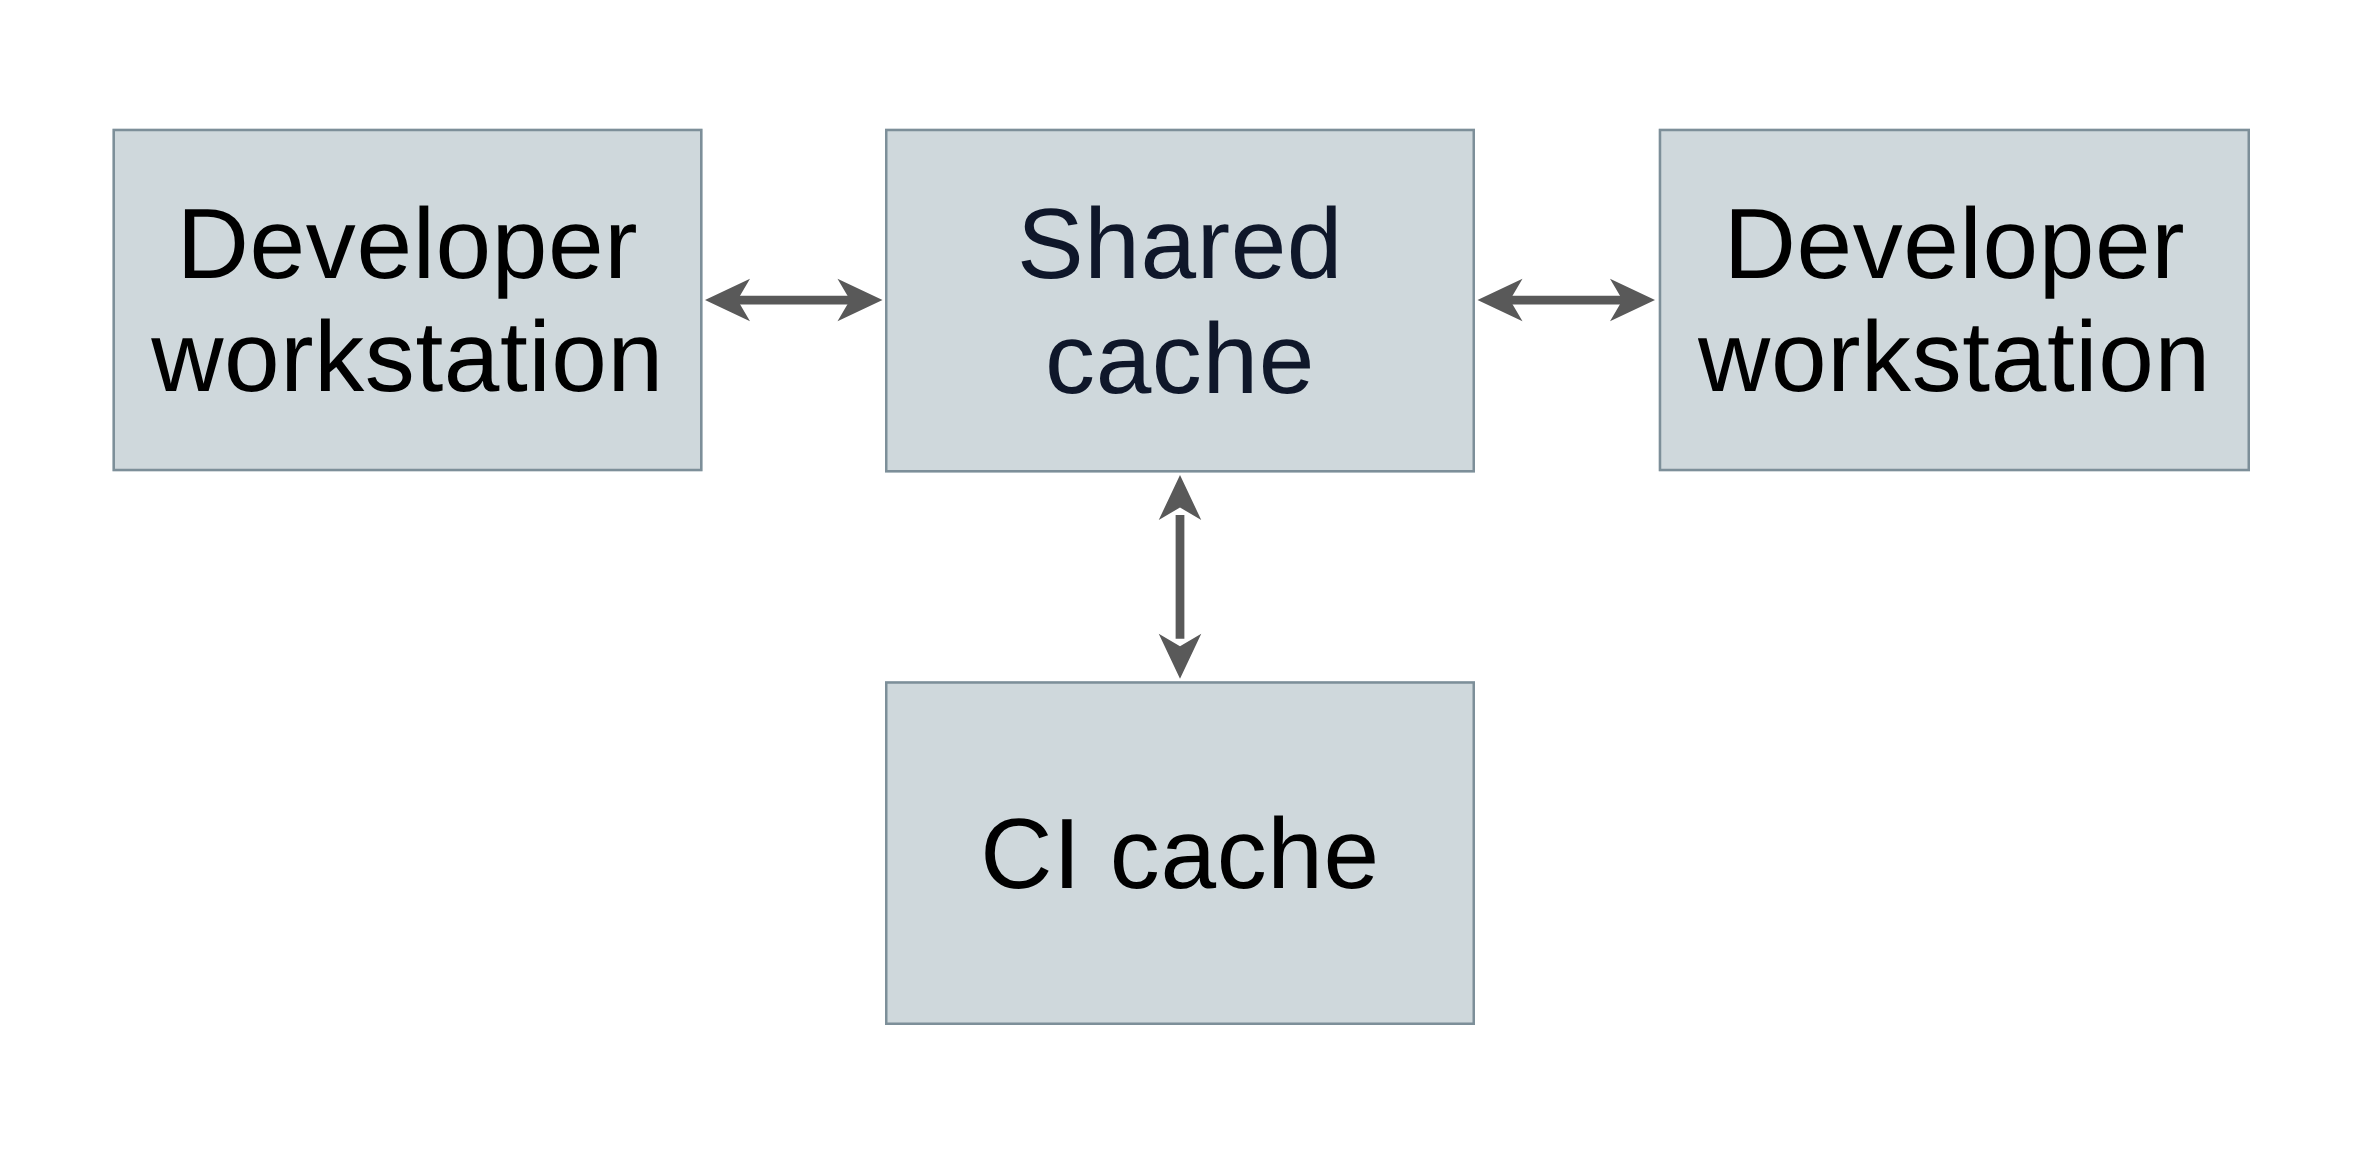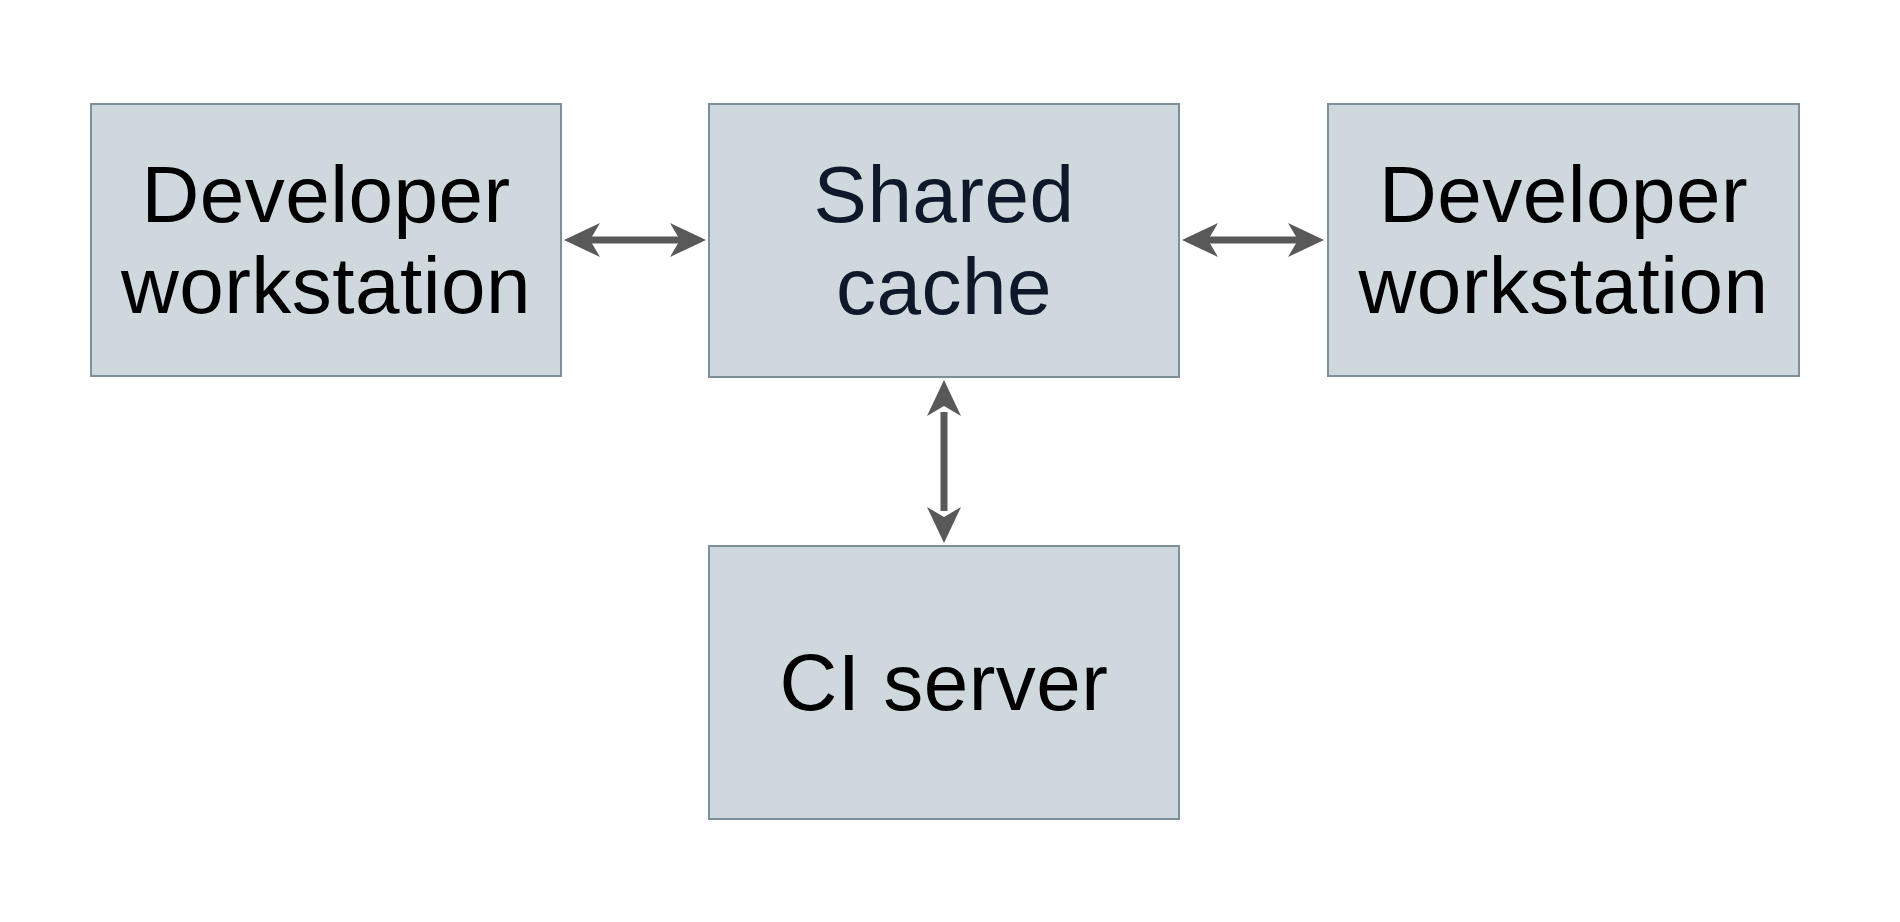--- a/index.html
+++ b/index.html
@@ -56,21 +56,21 @@
     <span>Shared
 cache</span>
   </div>
 
   <div class="node" id="node-dev-right" style="background: rgb(207, 216, 220); border-color: rgb(125, 143, 153); color: rgb(0, 0, 0);">
     <span>Developer
 workstation</span>
   </div>
 
   <div class="node" id="node-ci" style="background: rgb(207, 216, 220); border-color: rgb(125, 143, 153); color: rgb(0, 0, 0);">
-    <span>CI server</span>
+    <span>CI cache</span>
   </div>
 
   <svg class="arrows" viewBox="0 0 1900 922" xmlns="http://www.w3.org/2000/svg">
 
     <g class="edge">
       <line x1="588" y1="240" x2="682" y2="240" stroke-width="7" stroke="#595959"></line>
       <polygon points="564,240 600,223 590,240 600,257" fill="#595959"></polygon>
       <polygon points="706,240 670,223 680,240 670,257" fill="#595959"></polygon>
     </g>
 

